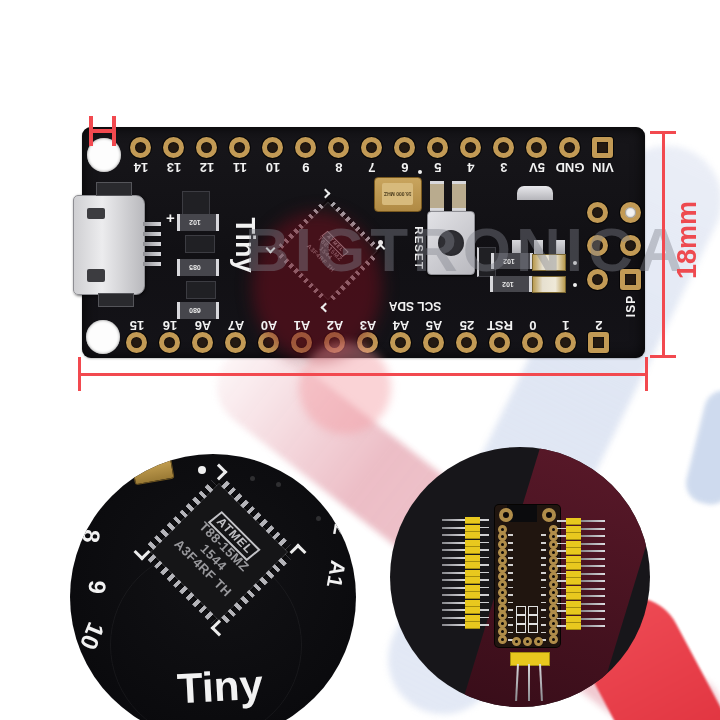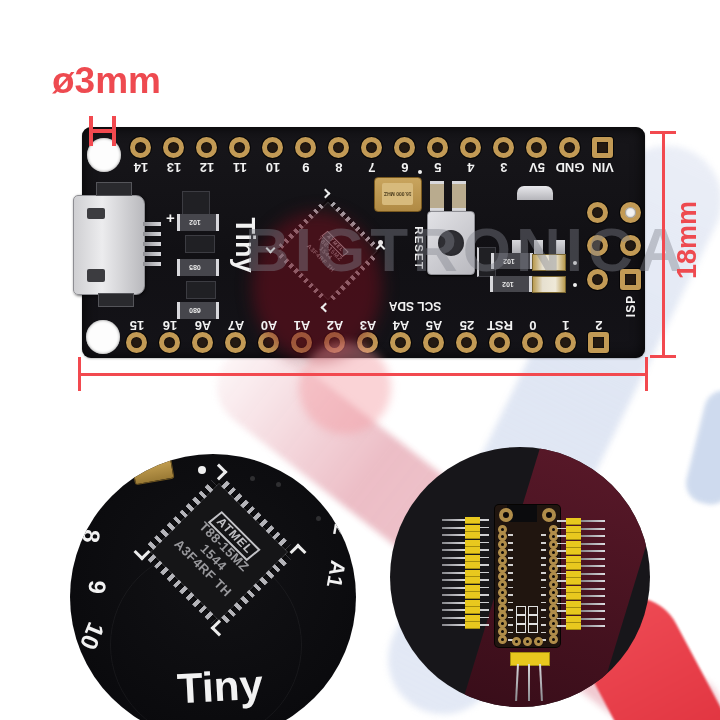--- a/index.html
+++ b/index.html
@@ -94,21 +94,20 @@
 </head>
 <body>
 
 <div class="stage">
 
   <div class="ribbon rib-lav"></div>
   <div class="ribbon rib-pink"></div>
   <div class="ribbon rib-red"></div>
   <div class="ribbon rib-blue"></div>
 
-  <div class="dimtext" style="left:52px;top:60px;font-size:37px;">ø3mm</div>
   <div class="dim" style="left:89px;top:116px;width:3.5px;height:30px;"></div>
   <div class="dim" style="left:112px;top:116px;width:3.5px;height:30px;"></div>
   <div class="dim" style="left:89px;top:129px;width:26px;height:3.5px;"></div>
 
   <div class="dim" style="left:662px;top:133px;width:3px;height:225px;"></div>
   <div class="dim" style="left:650px;top:131px;width:26px;height:3px;"></div>
   <div class="dim" style="left:650px;top:355px;width:26px;height:3px;"></div>
   <div class="dimtext" style="left:687px;top:240px;font-size:27px;transform:translate(-50%,-50%) rotate(-90deg);">18mm</div>
 
   <div class="dim" style="left:80px;top:373px;width:566px;height:3px;"></div>

